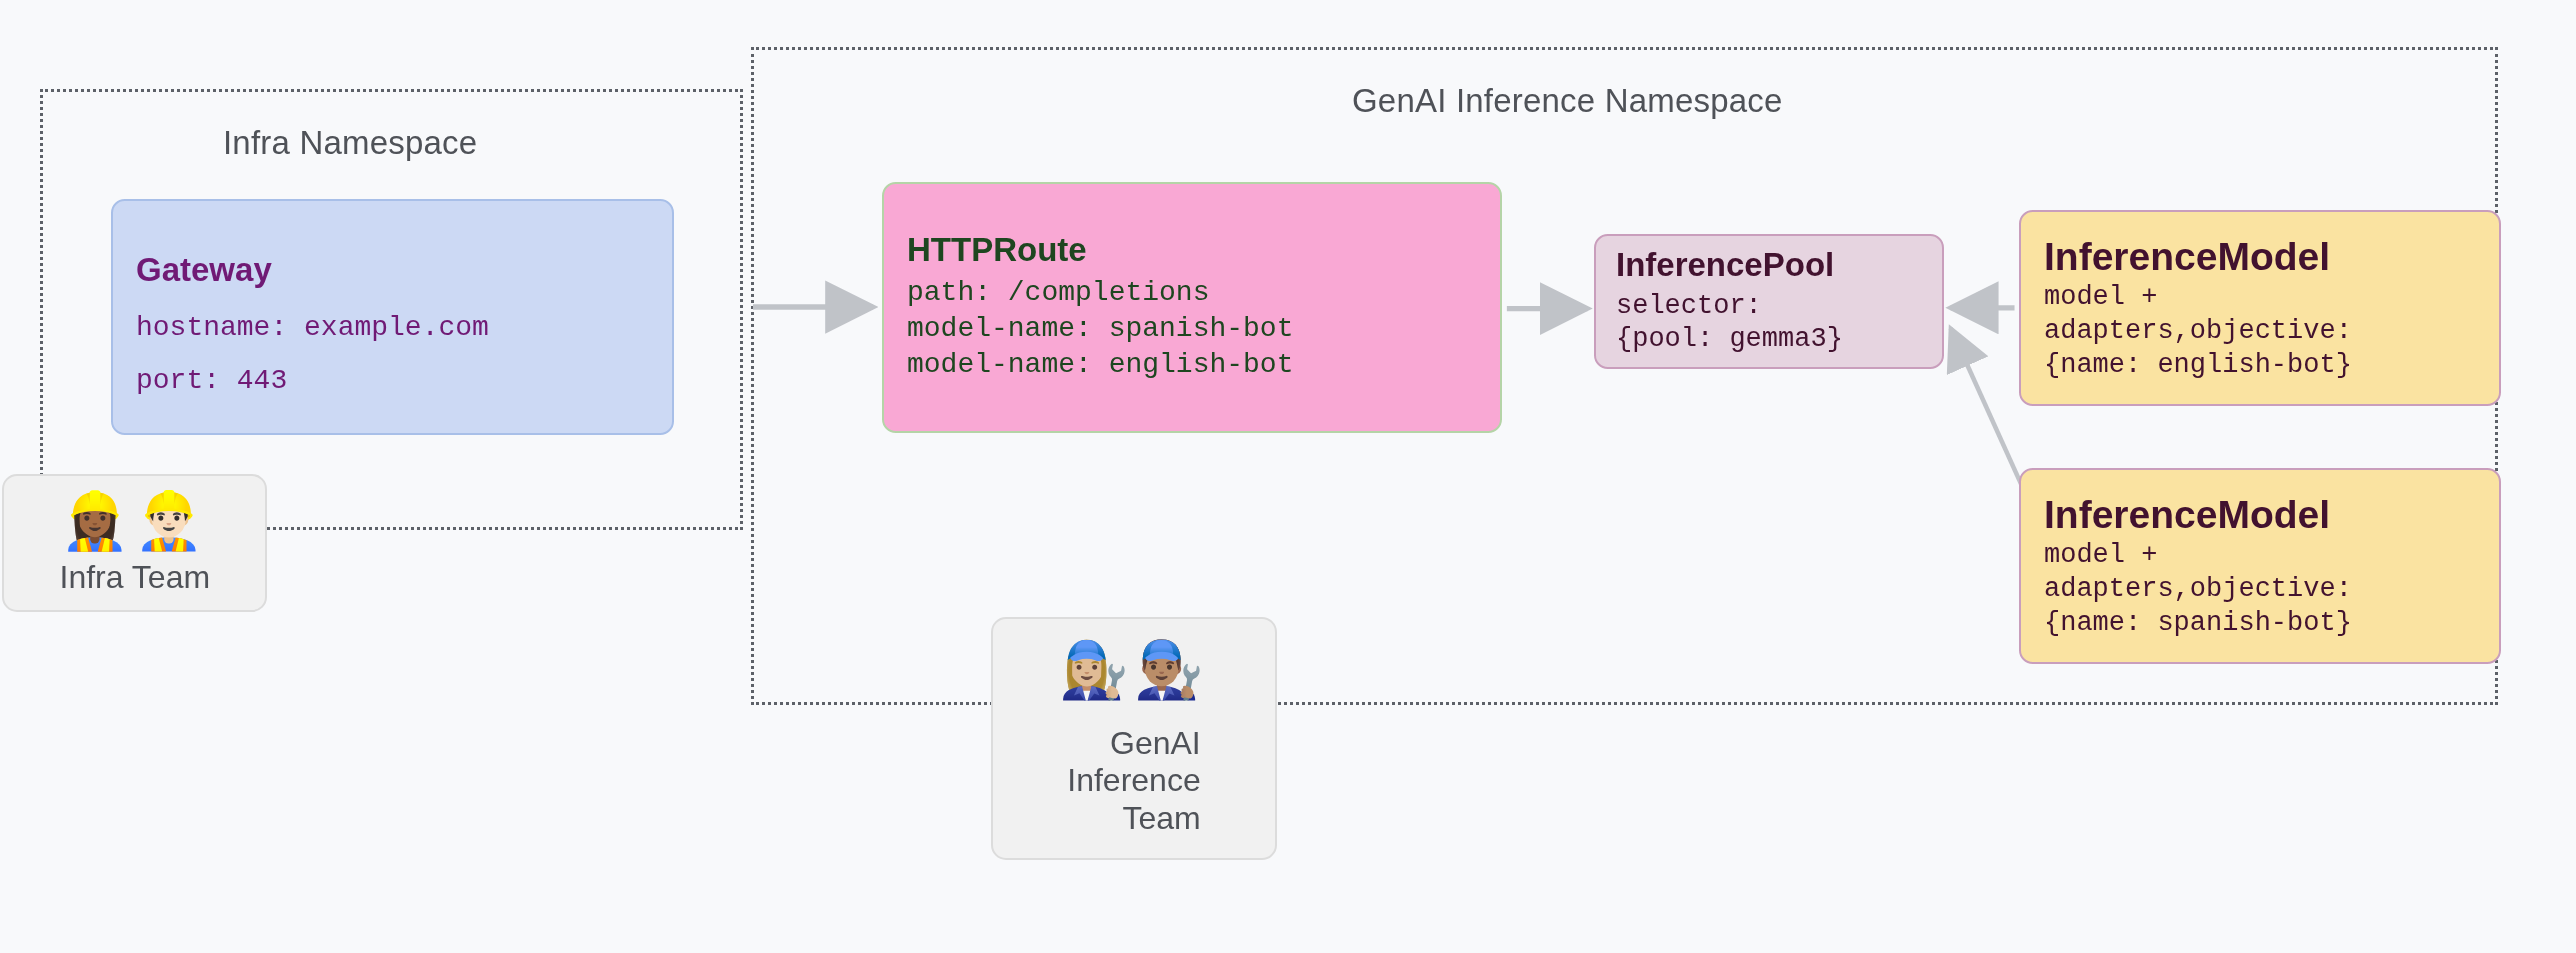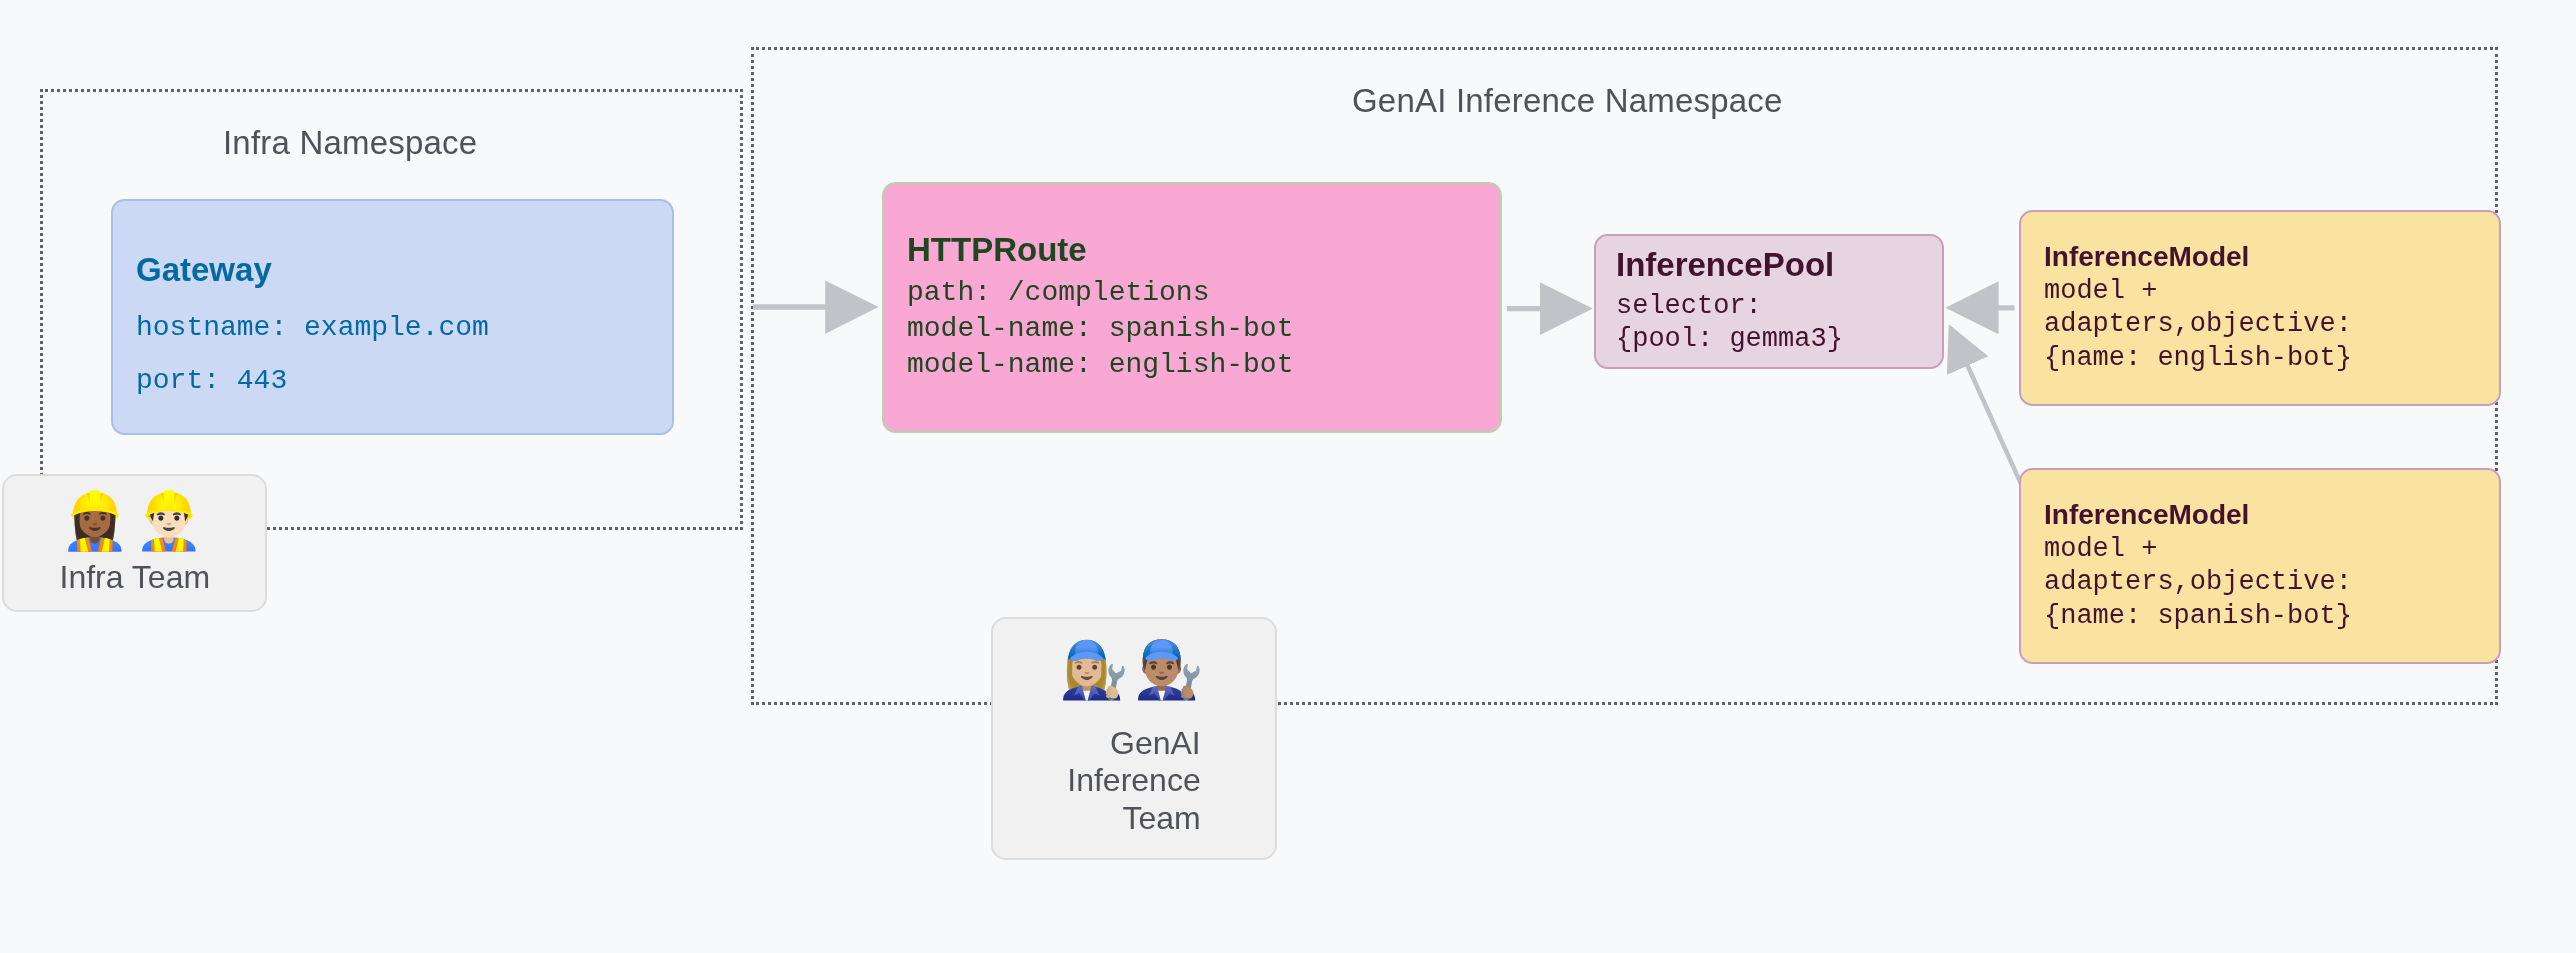--- a/index.html
+++ b/index.html
@@ -62,21 +62,21 @@
     font-family: "Liberation Mono", monospace;
     font-size: 28px;
     line-height: 1.30;
     white-space: pre;
   }
 
   #card-gateway {
     left: 111px; top: 199px; width: 563px; height: 236px;
     background: #ccd9f4; border-color: #a8bfe8;
   }
-  #card-gateway .ttl, #card-gateway .ln { color: #0369a1; margin-top: 16px; }
+  #card-gateway .ttl, #card-gateway .ln { color: #701a75; margin-top: 16px; }
 
   #card-httproute {
     left: 882px; top: 182px; width: 620px; height: 251px;
     background: #f9a8d4; border-color: #b5d4a7;
   }
   #card-httproute .ttl, #card-httproute .ln { color: #1e4620; }
 
   #card-pool {
     left: 1594px; top: 234px; width: 350px; height: 135px;
     background: #e6d4e0; border-color: #c99ebc;
@@ -85,21 +85,21 @@
   #card-pool .ttl, #card-pool .ln { color: #42122f; }
   #card-pool .ttl { font-size: 33px; }
   #card-pool .ln  { font-size: 27px; line-height: 1.25; }
 
   .card-model {
     width: 482px; height: 196px;
     background: #fae3a1; border-color: #c99ebc;
     padding: 12px 23px;
   }
   .card-model .ttl, .card-model .ln { color: #42122f; }
-  .card-model .ttl { font-size: 28px; margin-bottom: 1.5px; }
+  .card-model .ttl { font-size: 39px; margin-bottom: 1.5px; }
   .card-model .ln  { font-size: 27px; line-height: 1.25; }
 
   #card-model-1 { left: 2019px; top: 210px; }
   #card-model-2 { left: 2019px; top: 468px; }
 
   
   .team {
     position: absolute;
     box-sizing: border-box;
     background: #f1f1f1;

